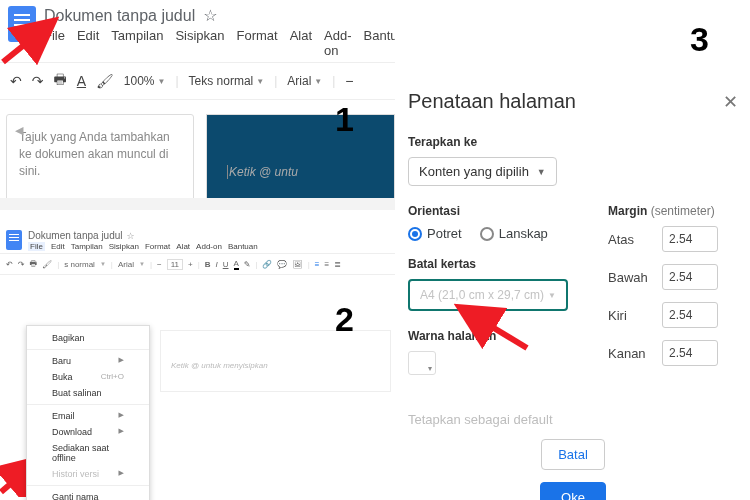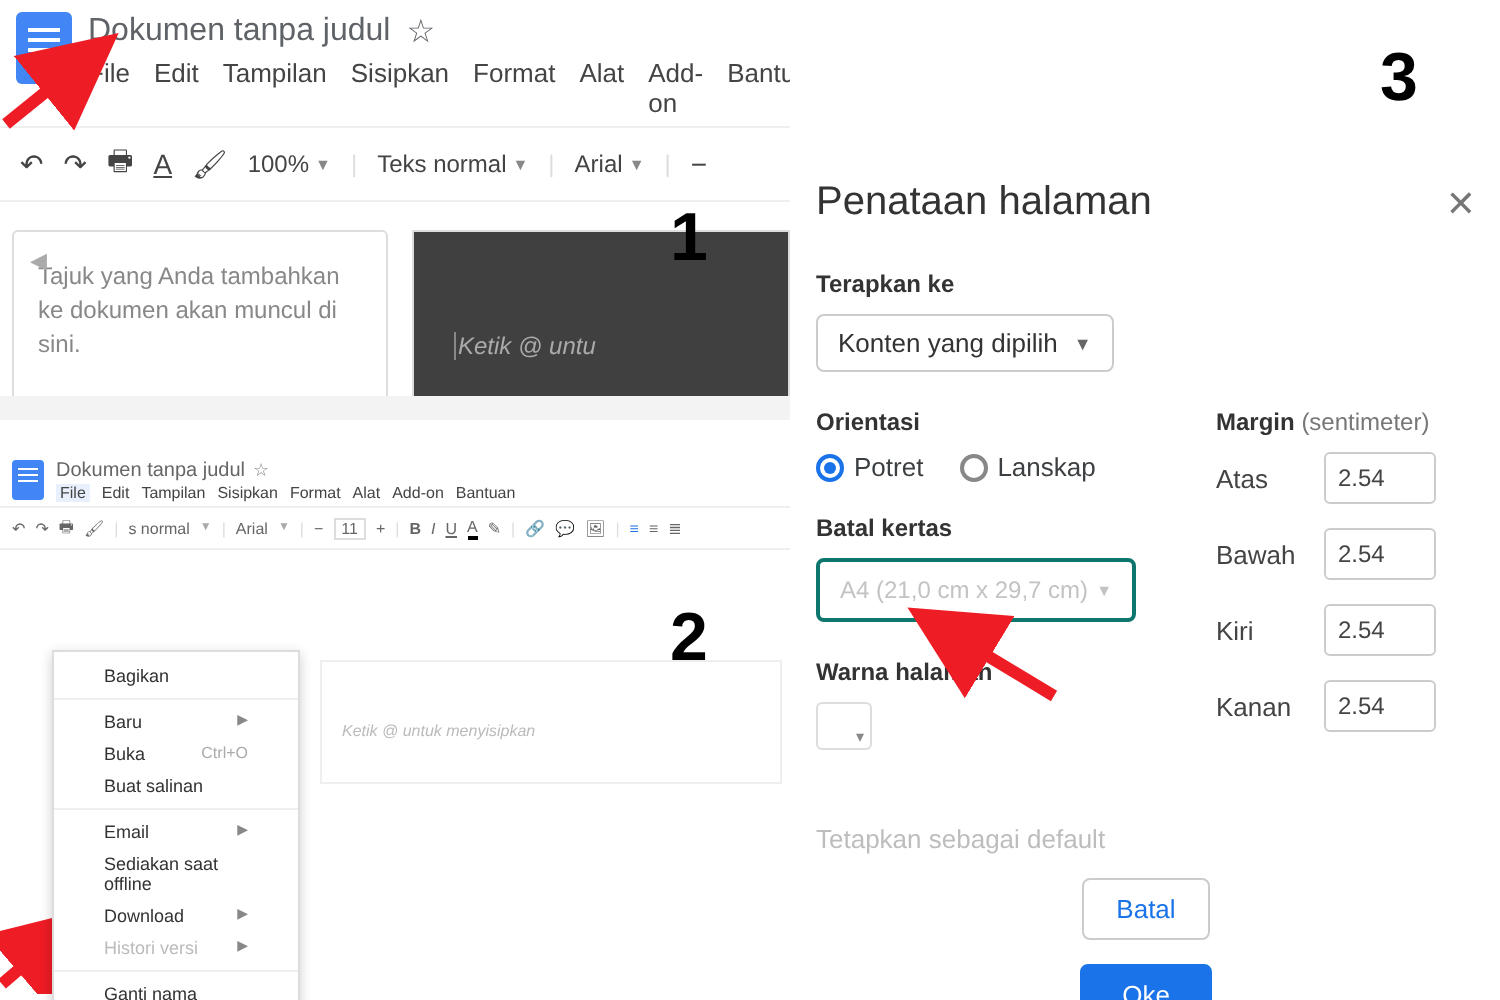--- a/index.html
+++ b/index.html
@@ -14,21 +14,21 @@
 .p1 .title { font-size: 16px; color: #5f6368; }
 .p1 .star { color: #5f6368; font-size: 16px; }
 .p1 .menus { display: flex; gap: 12px; font-size: 13px; color: #444; margin-top: 3px; }
 .p1 .toolbar { display: flex; align-items: center; gap: 10px; padding: 6px 10px; border-top: 1px solid #eee; border-bottom: 1px solid #eee; color: #444; font-size: 12px; margin-top: 4px; }
 .p1 .tb-ico { font-size: 14px; }
 .p1 .zoom, .p1 .style, .p1 .font { display: flex; align-items: center; gap: 3px; }
 .p1 .dd { font-size: 8px; color: #888; }
 .p1 .docarea { display: flex; margin-top: 14px; gap: 12px; padding-left: 6px; }
 .p1 .toc { width: 188px; border: 1px solid #ddd; border-radius: 3px; padding: 14px 12px; font-size: 12px; color: #888; line-height: 1.4; position: relative; background:#fff; }
 .p1 .toc-chev { position: absolute; left: 8px; top: 8px; color: #aaa; font-size: 11px; }
-.p1 .page { flex: 1; background: #404040; border: 1px solid #ddd; padding: 50px 20px 20px 20px; font-size: 12px; color: #aaa; font-style: italic; min-height: 110px; }
+.p1 .page { flex: 1; background: #0c4a6e; border: 1px solid #ddd; padding: 50px 20px 20px 20px; font-size: 12px; color: #aaa; font-style: italic; min-height: 110px; }
 .p1-shade { position: absolute; left: 0; right: 0; bottom: 0; height: 12px; background: #f3f3f3; }
 
 
 .anum { position: absolute; font-weight: 900; font-size: 34px; color: #000; font-family: Arial, sans-serif; }
 .n1 { top: 100px; left: 335px; }
 .n2 { top: 300px; left: 335px; }
 .n3 { top: 20px; left: 690px; }
 
 
 .arrow { position: absolute; }
@@ -203,25 +203,25 @@
         </div>
         <div class="mi">
           <span>Buat salinan</span>
         </div>
         <hr>
         <div class="mi">
           <span>Email</span>
           <span class="ar">▶</span>
         </div>
         <div class="mi">
-          <span>Sediakan saat offline</span>
-        </div>
-        <div class="mi">
           <span>Download</span>
           <span class="ar">▶</span>
+        </div>
+        <div class="mi">
+          <span>Sediakan saat offline</span>
         </div>
         <div class="mi dis">
           <span>Histori versi</span>
           <span class="ar">▶</span>
         </div>
         <hr>
         <div class="mi">
           <span>Ganti nama</span>
         </div>
         <div class="mi dis">

